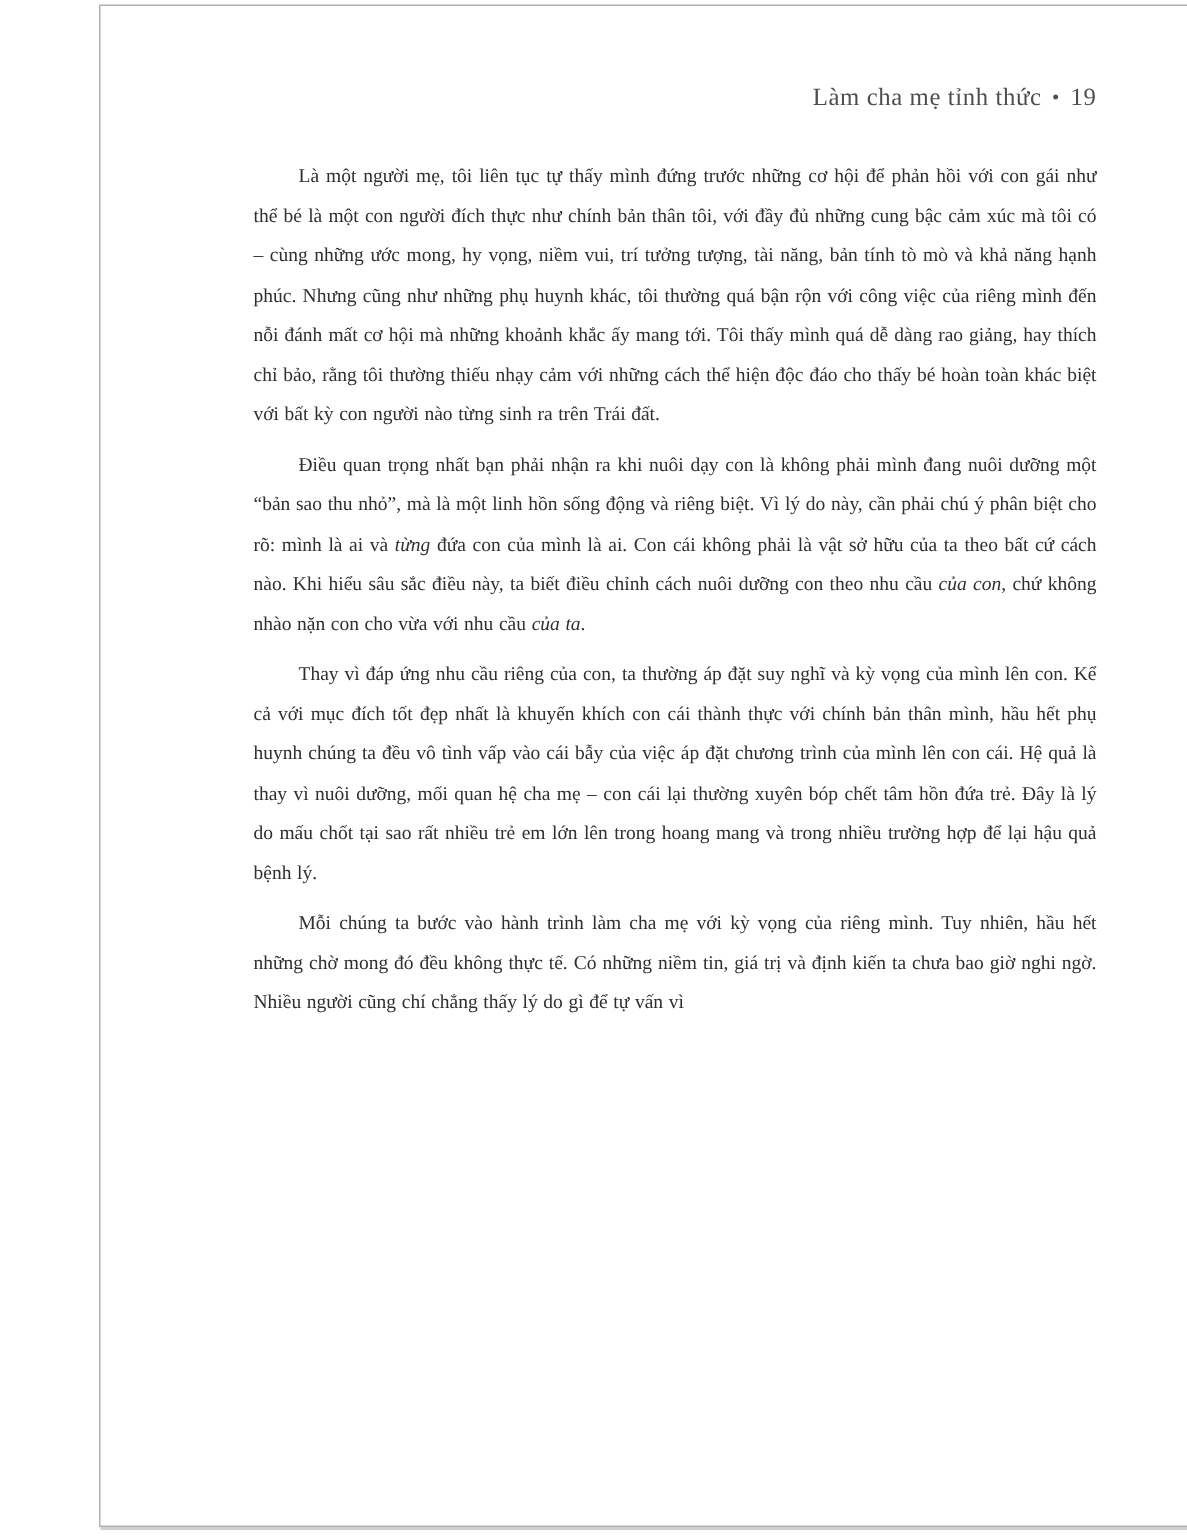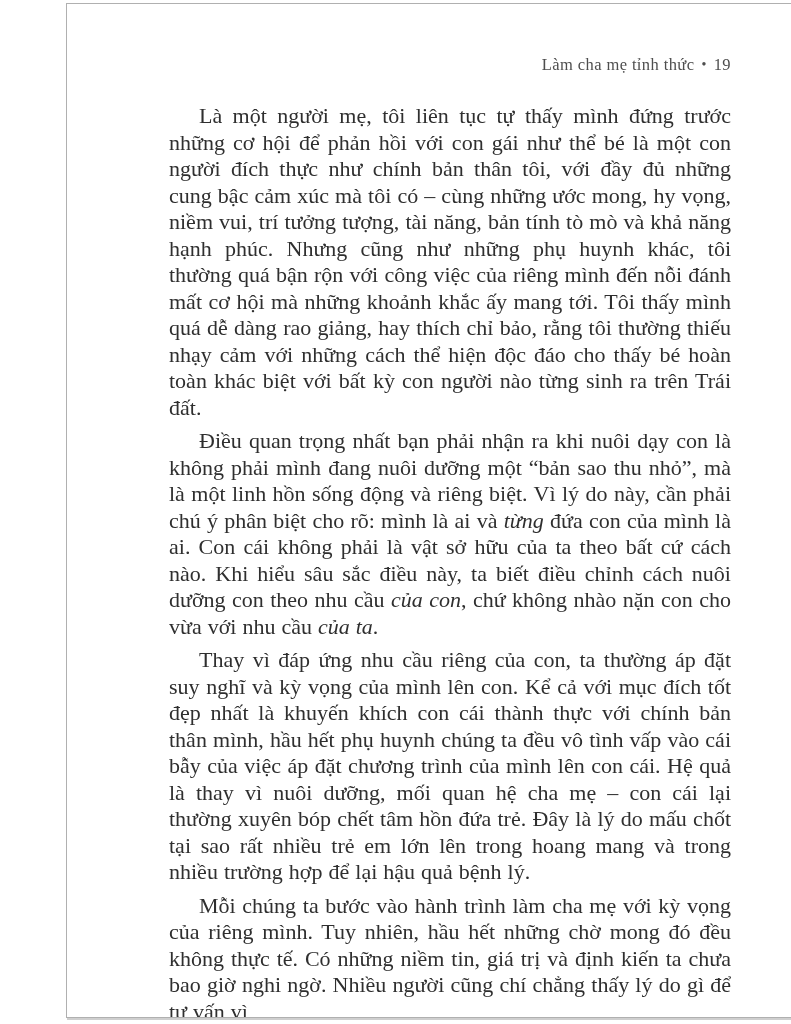--- a/index.html
+++ b/index.html
@@ -40,21 +40,21 @@
     color: #4e4e4e;
   }
   .text-block {
     margin: 27px 70px 0 74px;
     text-align: justify;
     color: #2f2f2f;
   }
   .text-block p {
     margin: 0 0 7px 0;
     text-indent: 30px;
-    font-size: 22px;
+    font-size: 13px;
     line-height: 26.5px;
     word-spacing: 0.5px;
   }
   .text-block em {
   }
 </style>
 </head>
 <body>
 
 <div class="page">

